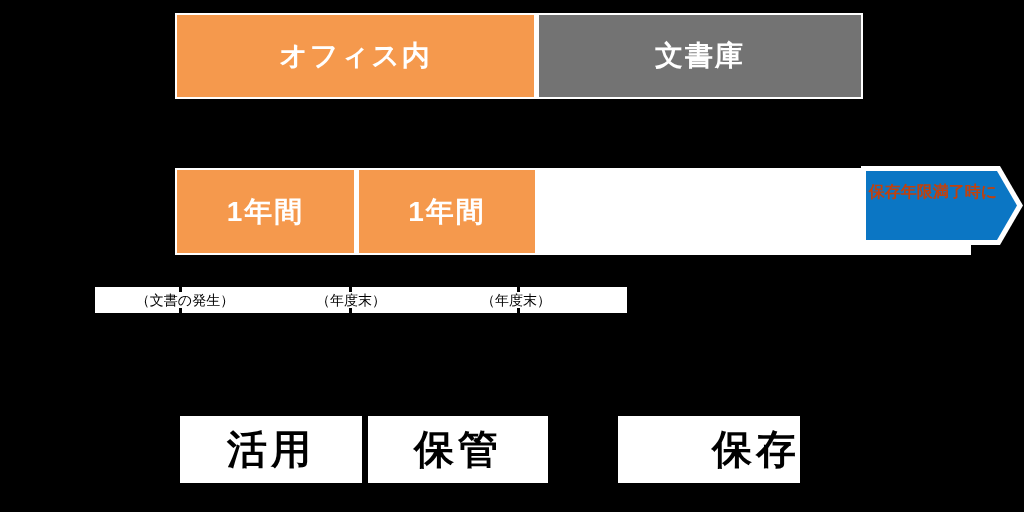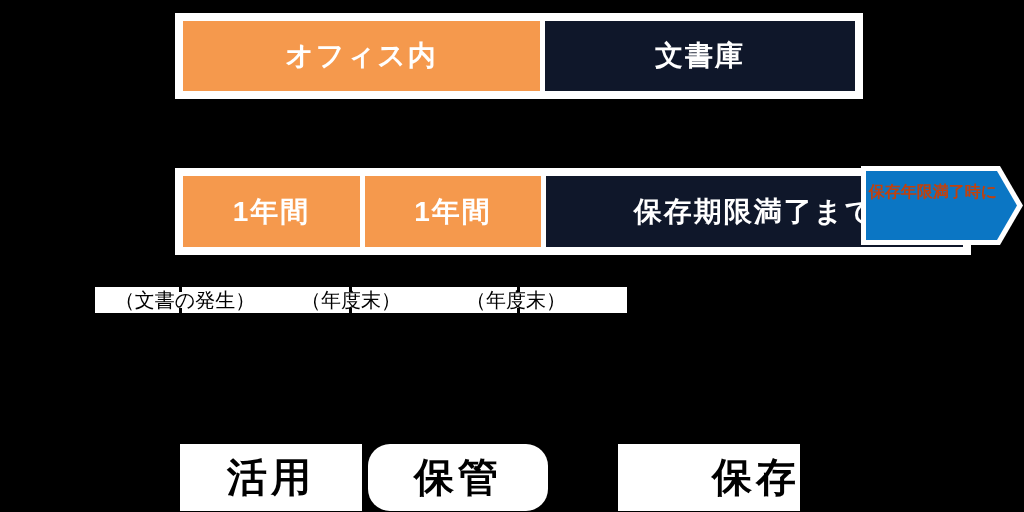--- a/index.html
+++ b/index.html
@@ -16,35 +16,35 @@
     width: 1024px;
     height: 512px;
     background: #000000;
   }
   
   .backing {
     position: absolute;
     background: #ffffff;
     display: flex;
     box-sizing: border-box;
-    padding: 8px;
+    padding: 2px;
     gap: 5px;
   }
   .cell {
     display: flex;
     align-items: center;
     justify-content: center;
     color: #ffffff;
     font-weight: bold;
     font-size: 28px;
     letter-spacing: 2px;
     box-sizing: border-box;
   }
   .orange { background: #F5994D; }
-  .blue   { background: #0f172a; }
+  .blue   { background: #737373; }
 
   .row1 { left: 175px; top: 13px;  width: 688px; height: 86px; }
   .row1 .c1 { width: 357px; }
   .row1 .c2 { flex: 1; }
 
   .row2 { left: 175px; top: 168px; width: 796px; height: 87px; }
   .row2 .c1 { width: 177px; }
   .row2 .c2 { width: 176px; }
   .row2 .c3 { flex: 1; }
 
@@ -87,41 +87,41 @@
   .t2 { left: 349px; }
   .t3 { left: 517px; }
   .timeline-label {
     position: absolute;
     top: 287px;
     height: 26px;
     line-height: 26px;
     width: 200px;
     text-align: center;
     color: #000000;
-    font-size: 20px;
+    font-size: 14px;
   }
   .tl1 { left: 85px; }
   .tl2 { left: 251px; }
   .tl3 { left: 416px; }
 
   .phase-box {
     position: absolute;
-    top: 444px;
+    top: 416px;
     height: 67px;
     background: #ffffff;
     color: #000000;
     font-weight: bold;
     font-size: 40px;
     letter-spacing: 4px;
     display: flex;
     align-items: center;
     justify-content: center;
   }
   .p1 { left: 180px; width: 182px; }
-  .p2 { left: 368px; width: 180px; border-radius: 22px; }
+  .p2 { left: 368px; width: 180px; }
   .p3 { left: 618px; width: 182px; justify-content: flex-end; }
 </style>
 </head>
 <body>
 
 <div class="stage">
 
   <div class="backing row1">
     <div class="cell orange c1">
       <span>オフィス内</span>
@@ -130,23 +130,20 @@
       <span>文書庫</span>
     </div>
   </div>
 
   <div class="backing row2">
     <div class="cell orange c1">
       <span>1年間</span>
     </div>
     <div class="cell orange c2">
       <span>1年間</span>
-    </div>
-    <div class="cell blue c3">
-      <span>保存期限満了まで</span>
     </div>
   </div>
 
   <svg class="arrow-svg" viewBox="0 0 168 92">
     <polygon points="5,9 144,9 167,48.5 144,88 5,88" fill="#ffffff"></polygon>
     <polygon points="10,14 141,14 161,48.5 141,83 10,83" fill="#0B76C4"></polygon>
   </svg>
   <div class="arrow-label">
     <div>保存年限満了時に</div>
   </div>

